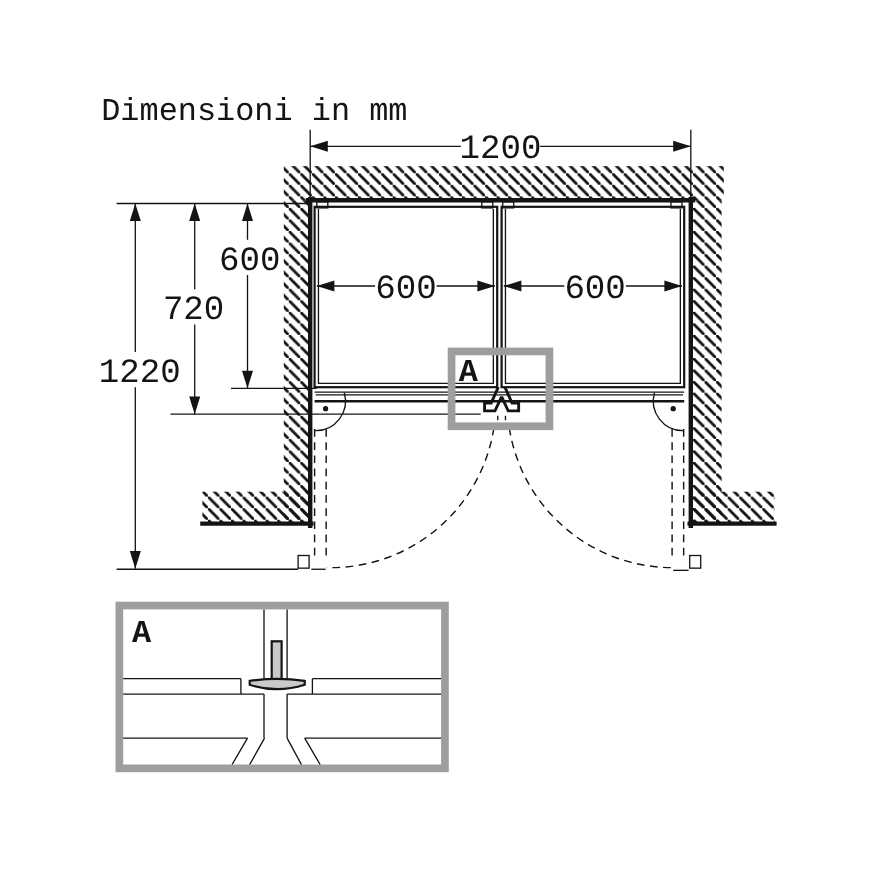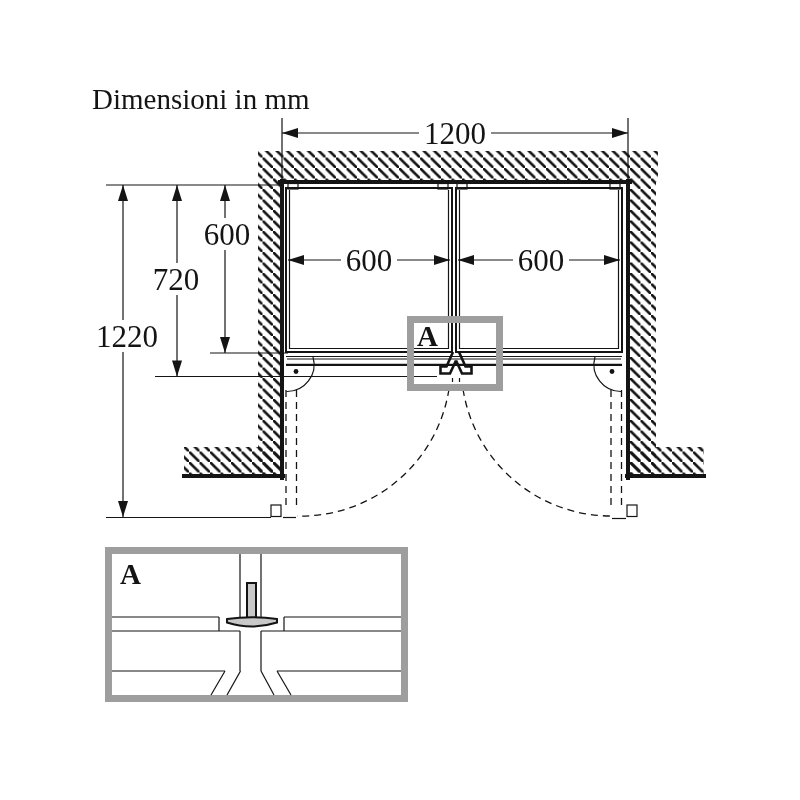--- a/index.html
+++ b/index.html
@@ -1,17 +1,17 @@
 <!DOCTYPE html>
 <html><head>
 <meta charset="utf-8">
 <style>
   html,body{margin:0;padding:0;background:#ffffff;}
   .stage{position:relative;width:800px;height:728px;background:#ffffff;overflow:hidden;
-         font-family:Liberation Serif, serif;}
+         font-family:Liberation Mono, monospace;}
   svg{position:absolute;left:0;top:0;}
   text{fill:#141414;}
   .dimtxt{font-size:31px;}
   .titletxt{font-size:29px;}
   .calltxt{font-size:29px;font-weight:bold;}
   .thin{stroke:#141414;stroke-width:1.2;fill:none;}
   .thick{stroke:#141414;stroke-width:4;fill:none;stroke-linecap:square;}
   .med{stroke:#141414;stroke-width:2;fill:none;}
   .dash{stroke:#141414;stroke-width:1.3;fill:none;stroke-dasharray:7 5;}
   .graybox{stroke:#9e9e9e;stroke-width:7;fill:none;}

